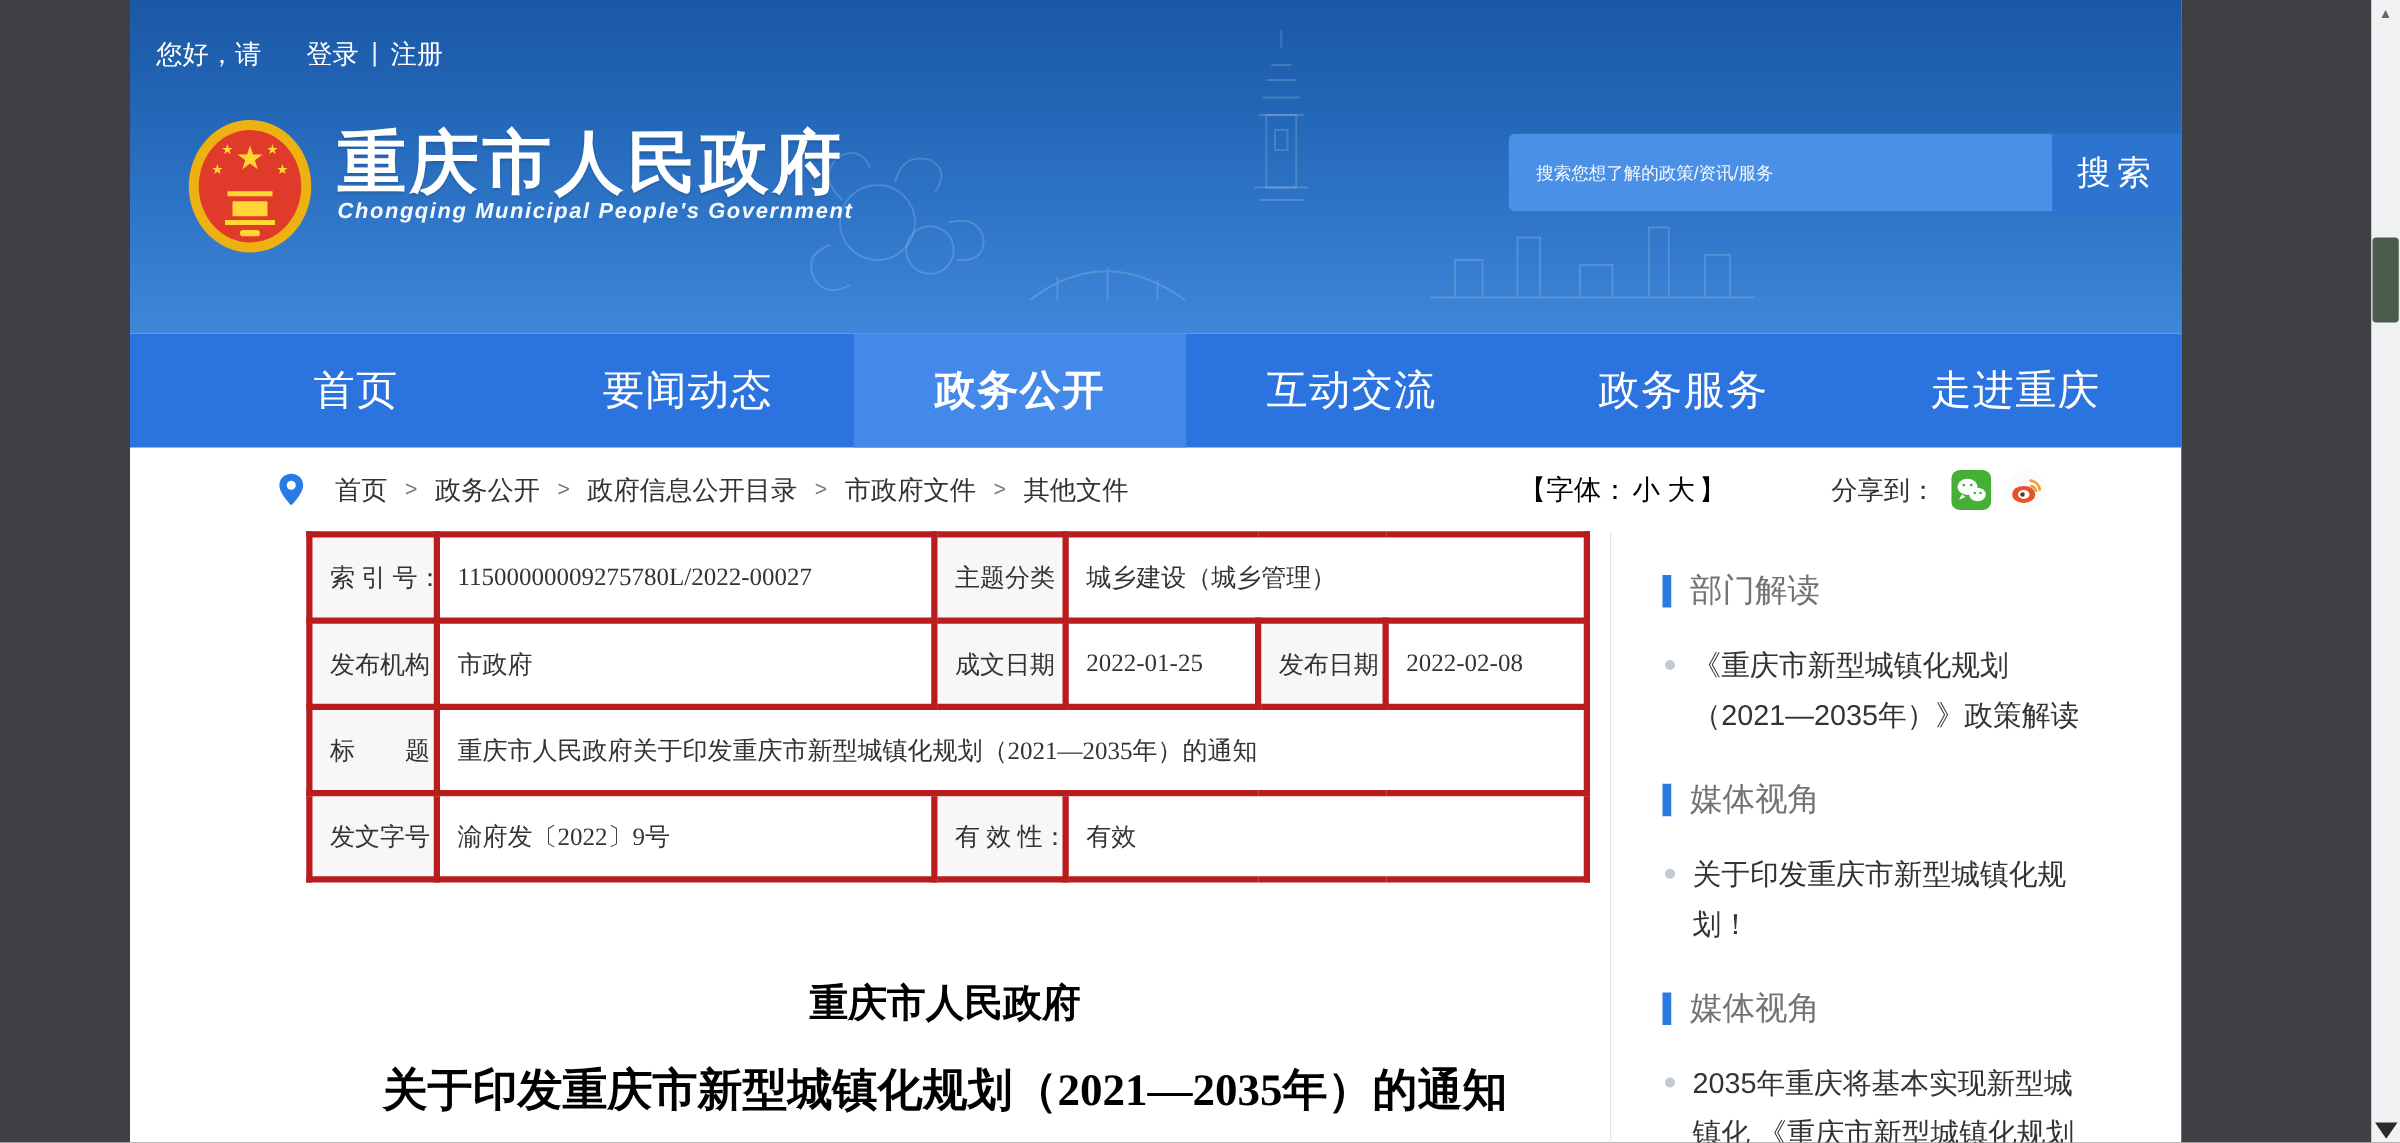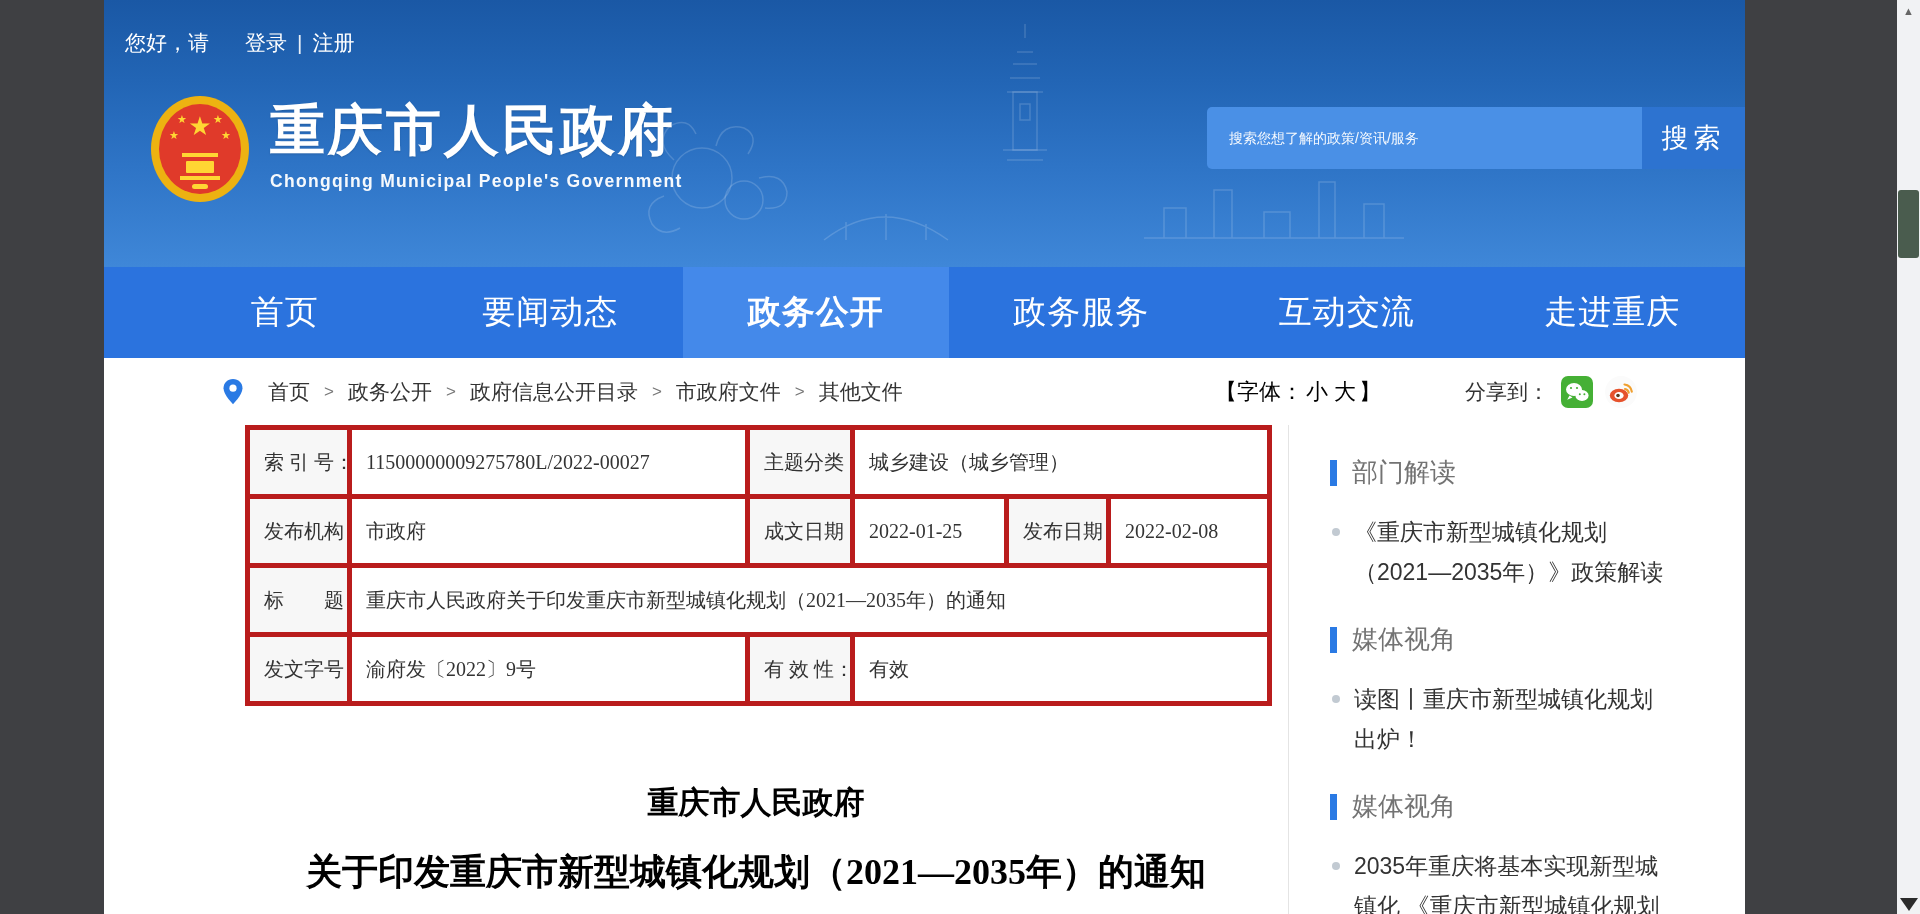--- a/index.html
+++ b/index.html
@@ -26,21 +26,21 @@
   .sep-line{width:1px;height:17px;background:rgba(255,255,255,.45);}
   .ipv6-tab{margin-left:16px;height:55px;align-self:flex-end;display:flex;align-items:center;
     padding:0 25px;background:#3d80d2;border-radius:9px 9px 0 0;color:#fff;font-size:21px;cursor:pointer;}
 
   .header-row{height:182px;position:relative;z-index:2;}
   .logo-wrap{position:absolute;left:46px;top:2px;display:flex;align-items:flex-start;cursor:pointer;}
   .emblem{margin-top:8px;}
   .title-box{margin-left:20px;color:#fff;}
   .site-title{font-size:55px;font-weight:bold;letter-spacing:3px;margin:16px 0 0;line-height:1;
     text-shadow:0 1px 2px rgba(0,0,0,.15);}
-  .site-subtitle{font-size:17.5px;letter-spacing:1.3px;margin-top:13px;font-weight:bold;opacity:.96;}
+  .site-subtitle{font-size:17.5px;letter-spacing:1.3px;font-weight:bold;opacity:.96;font-style:italic;}
 
   .search-wrap{position:absolute;right:0;top:22px;display:flex;height:62px;}
   .search-input{width:391px;background:#4a90e6;border:none;outline:none;color:#fff;
     font-size:14px;padding:16px 22px;border-radius:5px 0 0 5px;font-family:inherit;}
   .search-input::placeholder{color:rgba(255,255,255,.95);}
   .search-btn{width:103px;background:#2d73d0;border:none;color:#fff;font-size:27px;
     letter-spacing:5px;cursor:pointer;font-family:inherit;}
 
   
   .nav{height:91px;background:#2b73de;display:flex;padding-left:48px;}
@@ -152,22 +152,22 @@
         <input class="search-input" type="text" placeholder="搜索您想了解的政策/资讯/服务" style="">
         <button class="search-btn">搜索</button>
       </div>
     </div>
   </div>
 
   <div class="nav">
     <a href="#" class="nav-item">首页</a>
     <a href="#" class="nav-item">要闻动态</a>
     <a href="#" class="nav-item active">政务公开</a>
+    <a href="#" class="nav-item">互动交流</a>
     <a href="#" class="nav-item">政务服务</a>
-    <a href="#" class="nav-item">互动交流</a>
     <a href="#" class="nav-item">走进重庆</a>
   </div>
 
   <div class="crumb-row">
     <span class="pin">
       <svg width="22" height="28" viewBox="0 0 22 28">
         <path d="M11 1 C5.5 1 1.5 5 1.5 10.3 c0 6.6 9.5 15.9 9.5 15.9 s9.5 -9.3 9.5 -15.9 C20.5 5 16.5 1 11 1 Z" fill="#2a7ae4"></path>
         <circle cx="11" cy="10.2" r="3.6" fill="#fff"></circle>
       </svg>
     </span>
@@ -270,21 +270,21 @@
           <span class="side-item-text">《重庆市新型城镇化规划（2021—2035年）》政策解读</span>
         </div>
       </div>
       <div class="side-section">
         <div class="side-header">
           <span class="side-bar-accent"></span>
           <span class="side-header-text">媒体视角</span>
         </div>
         <div class="side-item">
           <span class="side-dot"></span>
-          <span class="side-item-text">读图丨重庆市新型城镇化规划出炉！</span>
+          <span class="side-item-text">关于印发重庆市新型城镇化规划！</span>
         </div>
       </div>
       <div class="side-section">
         <div class="side-header">
           <span class="side-bar-accent"></span>
           <span class="side-header-text">媒体视角</span>
         </div>
         <div class="side-item">
           <span class="side-dot"></span>
           <span class="side-item-text">2035年重庆将基本实现新型城镇化 《重庆市新型城镇化规划（2021—2035年）》发布</span>

